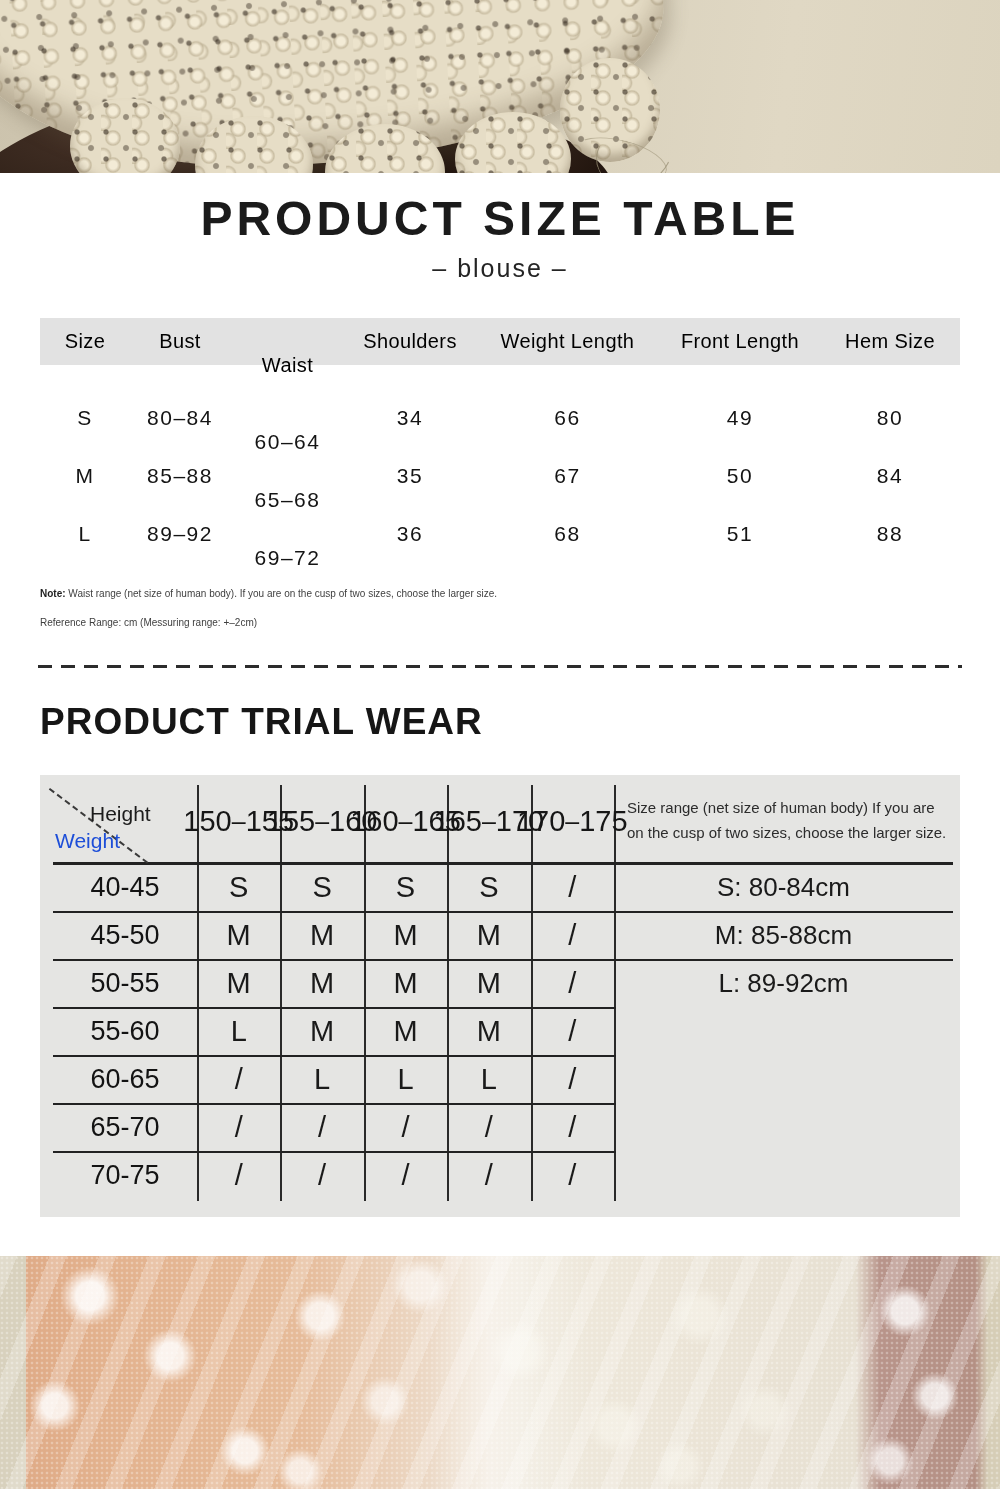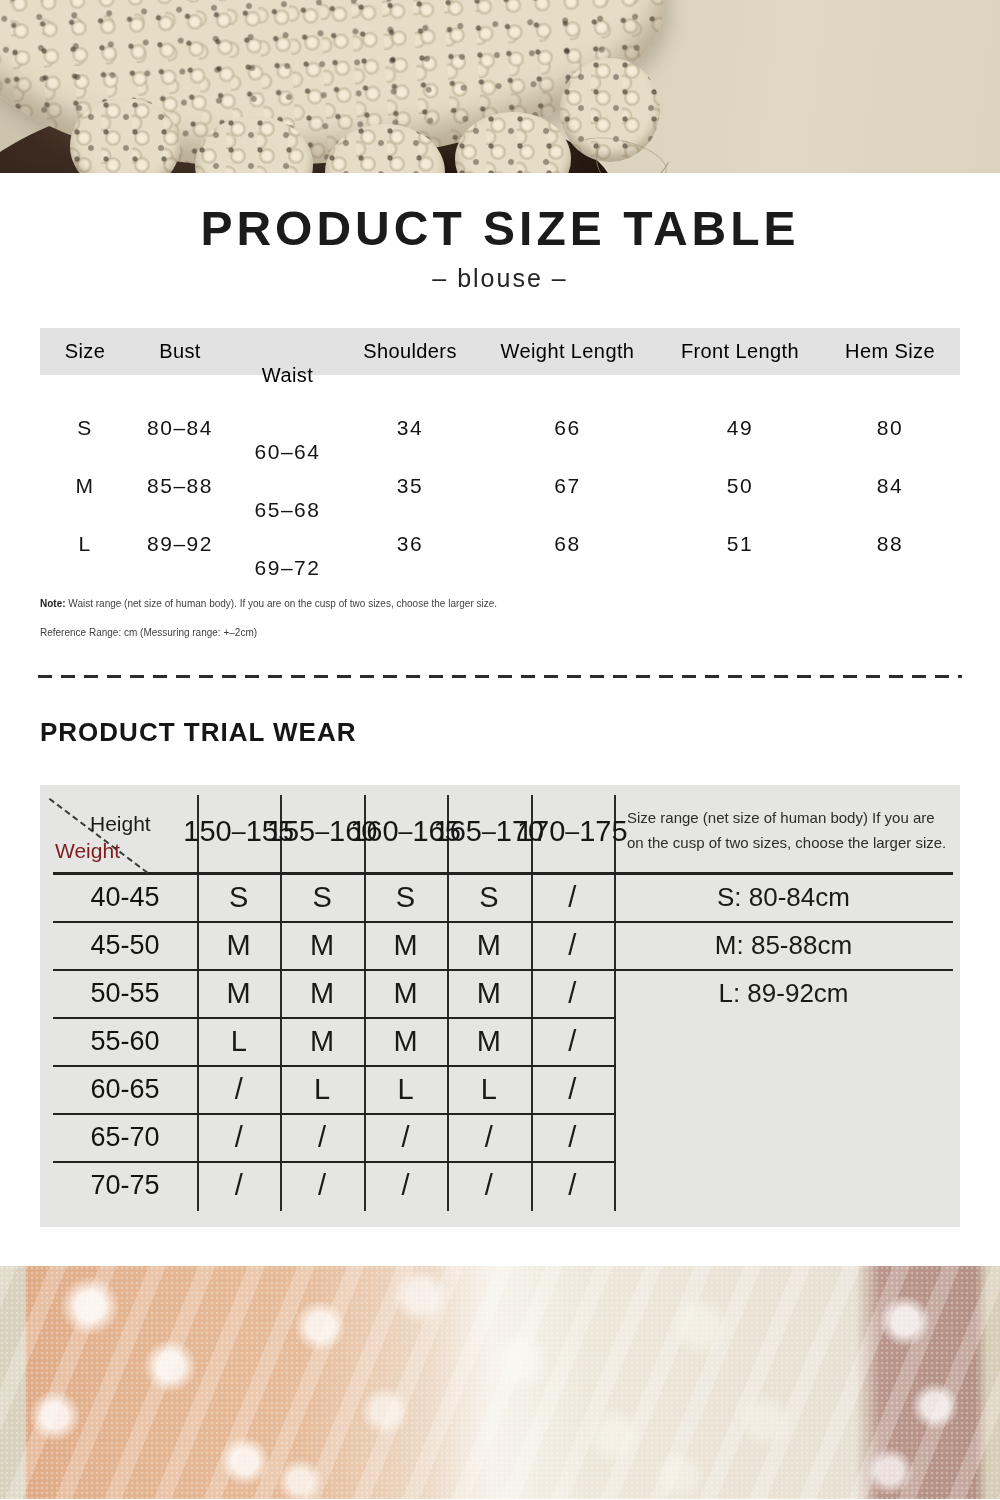--- a/index.html
+++ b/index.html
@@ -33,54 +33,54 @@
   .sc4 { left:455px; top:112px; width:116px; height:94px; }
   .sc5 { left:560px; top:58px;  width:100px; height:104px; }
   .pt-wisp { position:absolute; left:595px; top:122px; width:78px; height:64px;
     border:1.5px solid rgba(150,140,114,.75); border-radius:50%;
     border-top-color:transparent; border-right-color:transparent; transform:rotate(-24deg); }
   .pt-wisp2 { position:absolute; left:572px; top:140px; width:96px; height:40px;
     border:1px solid rgba(160,150,124,.6); border-radius:50%;
     border-bottom-color:transparent; border-left-color:transparent; transform:rotate(14deg); }
 
   
-  .title-block { padding-top:30px; text-align:center; }
+  .title-block { padding-top:20px; text-align:center; }
   .main-title { font-size:48px; line-height:52px; font-weight:800; letter-spacing:4px; color:#1b1b1b; }
   .subtitle { margin-top:8px; font-size:25px; line-height:30px; letter-spacing:2px; color:#242424; }
 
   
   .size-header { margin:35px 40px 0; height:47px; background:#e2e2e2; display:flex; align-items:center; }
   .size-header .hc { font-size:20px; color:#000000; text-align:center; letter-spacing:.4px; }
   .c0{width:90px;} .c1{width:100px;} .c2{width:115px;margin-top:48px;} .c3{width:130px;} .c4{width:185px;} .c5{width:160px;} .c6{width:140px;}
   .size-rows { margin:0 40px; padding-top:24px; }
   .size-row { display:flex; align-items:center; height:58px; }
   .size-row .dc { font-size:21px; letter-spacing:1.5px; color:#141414; text-align:center; }
 
   .note-block { margin:16px 40px 0; font-size:10px; line-height:29px; color:#3f3f3f; }
   .note-bold { font-weight:700; color:#1e1e1e; }
 
   .divider { margin:28px 38px 0; height:3px;
     background:repeating-linear-gradient(90deg,#2c2c2c 0 14px, transparent 14px 23px); }
 
-  .trial-title { margin:34px 0 0 40px; font-size:26px; line-height:40px; font-weight:800; letter-spacing:1px; color:#161616; }
+  .trial-title { margin:34px 0 0 40px; font-size:37px; line-height:40px; font-weight:800; letter-spacing:1px; color:#161616; }
 
   
   .panel { position:relative; margin:33px 40px 0; width:920px; height:442px; background:#e5e5e3; }
   .vl { position:absolute; top:10px; width:2px; height:416px; background:#2a2a2a; }
   .vl1{left:157px;} .vl2{left:240px;} .vl3{left:324px;} .vl4{left:407px;} .vl5{left:491px;} .vl6{left:574px;}
   .hl { position:absolute; left:13px; background:#222; }
   .hl-head { top:87px; width:900px; height:3px; }
   .hl-f1 { top:136px; width:900px; height:2px; }
   .hl-f2 { top:184px; width:900px; height:2px; }
   .hl-s { width:563px; height:2px; }
   .hs1{top:232px;} .hs2{top:280px;} .hs3{top:328px;} .hs4{top:376px;}
   .diag { position:absolute; left:10px; top:13px; width:123px; height:0;
     border-top:2px dashed #3a3a3a; transform-origin:0 0; transform:rotate(37deg); }
   .corner-height { position:absolute; left:50px; top:27px; font-size:21px; color:#1c1c1c; }
-  .corner-weight { position:absolute; left:15px; top:54px; font-size:21px; color:#7f1d1d; }
+  .corner-weight { position:absolute; left:15px; top:54px; font-size:21px; color:#1d4ed8; }
 
   .t-content { position:absolute; left:13px; top:0; width:900px; }
   .t-header { display:flex; height:88px; }
   .corner-cell { width:144px; }
   .hcol { width:83.4px; display:flex; flex-direction:row; align-items:center; justify-content:center; padding-top:4px; }
   .hcol .num { font-size:29px; line-height:24px; color:#161616; }
   .hcol .dash { font-size:25px; line-height:9px; color:#161616; }
   .side-note { flex:1; padding:20px 4px 0 13px; font-size:15px; line-height:25px; color:#2c2c2c; white-space:pre-line; }
   .t-row { display:flex; height:48px; }
   .wcell { width:144px; display:flex; align-items:center; justify-content:center; font-size:27px; color:#131313; }

